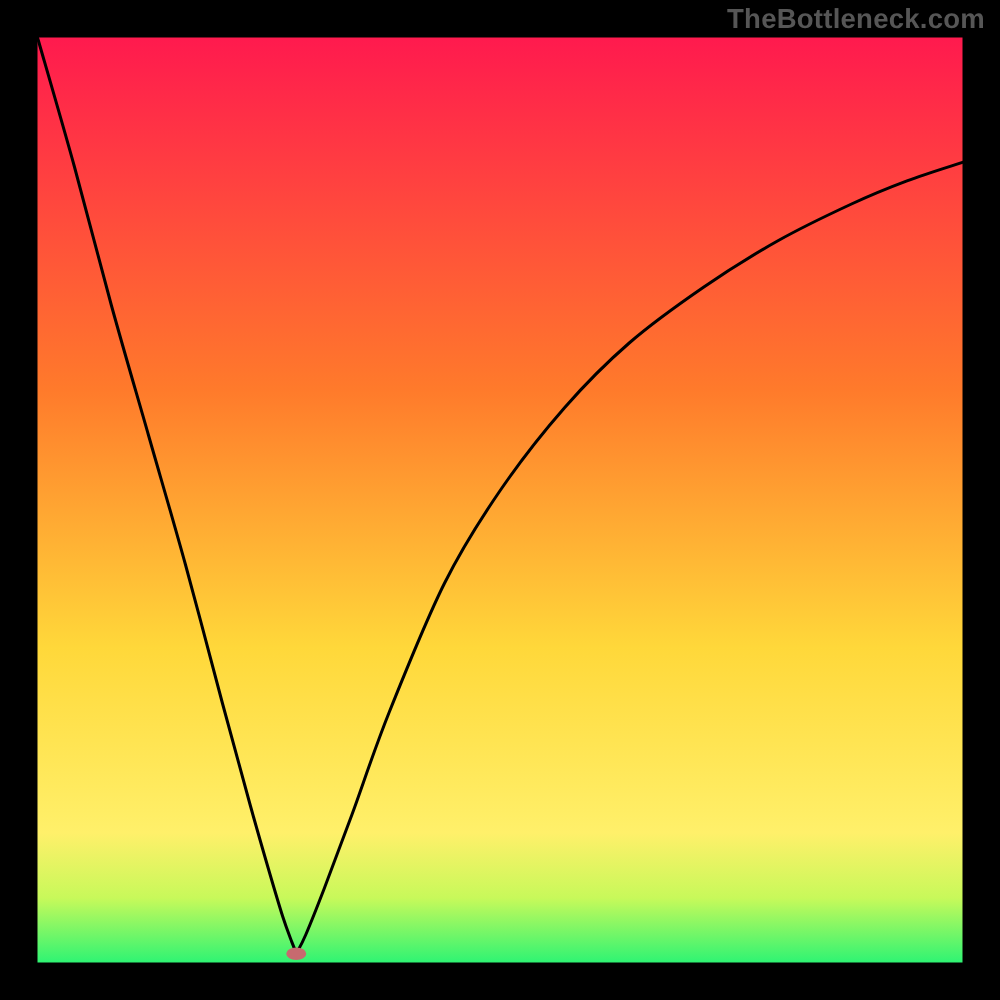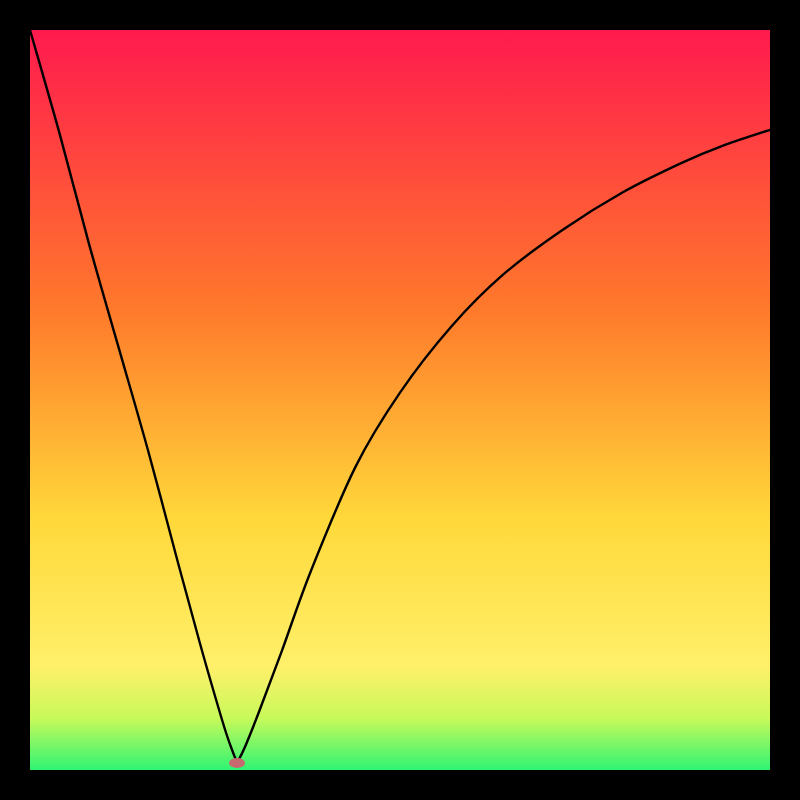--- a/index.html
+++ b/index.html
@@ -58,20 +58,21 @@
     width: 16px;
     height: 10px;
     border-radius: 50%;
     transform: translate(-50%, -50%);
   }
 </style>
 </head>
 <body>
 
 <div class="frame">
+  <div class="watermark">TheBottleneck.com</div>
 
   <div class="plot">
     <div class="gradient" style="--c-top: #ff1a4e; --c-orange: #ff7a2b; --c-yellow: #ffd83a; --c-yellow2: #fff06a; --c-ygreen: #c8f95a; --c-green: #2ff473;"></div>
     <svg class="curve" viewBox="0 0 740 740" preserveAspectRatio="none">
       <path id="curve-left" fill="none" stroke-width="2.4" stroke-linecap="round" stroke-linejoin="round" d="M 0.00 0.00 C 4.93 17.27, 19.73 67.83, 29.60 103.60 C 39.47 139.37, 49.33 178.83, 59.20 214.60 C 69.07 250.37, 78.93 283.67, 88.80 318.20 C 98.67 352.73, 108.53 386.03, 118.40 421.80 C 128.27 457.57, 139.37 500.73, 148.00 532.80 C 156.63 564.87, 164.03 592.00, 170.20 614.20 C 176.37 636.40, 180.68 651.20, 185.00 666.00 C 189.32 680.80, 193.02 693.38, 196.10 703.00 C 199.18 712.62, 201.65 718.79, 203.50 723.72 C 205.35 728.65, 206.58 731.12, 207.20 732.60" stroke="#000000"></path>
       <path id="curve-right" fill="none" stroke-width="2.4" stroke-linecap="round" stroke-linejoin="round" d="M 207.20 732.60 C 208.43 730.13, 210.90 726.43, 214.60 717.80 C 218.30 709.17, 223.23 696.83, 229.40 680.80 C 235.57 664.77, 242.97 645.03, 251.60 621.60 C 260.23 598.17, 268.87 571.03, 281.20 540.20 C 293.53 509.37, 310.80 466.20, 325.60 436.60 C 340.40 407.00, 353.97 386.03, 370.00 362.60 C 386.03 339.17, 404.53 315.73, 421.80 296.00 C 439.07 276.27, 455.10 260.23, 473.60 244.20 C 492.10 228.17, 513.07 213.37, 532.80 199.80 C 552.53 186.23, 572.27 173.90, 592.00 162.80 C 611.73 151.70, 633.93 141.22, 651.20 133.20 C 668.47 125.18, 680.80 120.25, 695.60 114.70 C 710.40 109.15, 732.60 102.37, 740.00 99.90" stroke="#000000"></path>
     </svg>
     <div id="dip" class="dip-marker" style="left: 207.2px; top: 732.6px; background: rgb(199, 106, 111);"></div>
   </div>
 </div>

